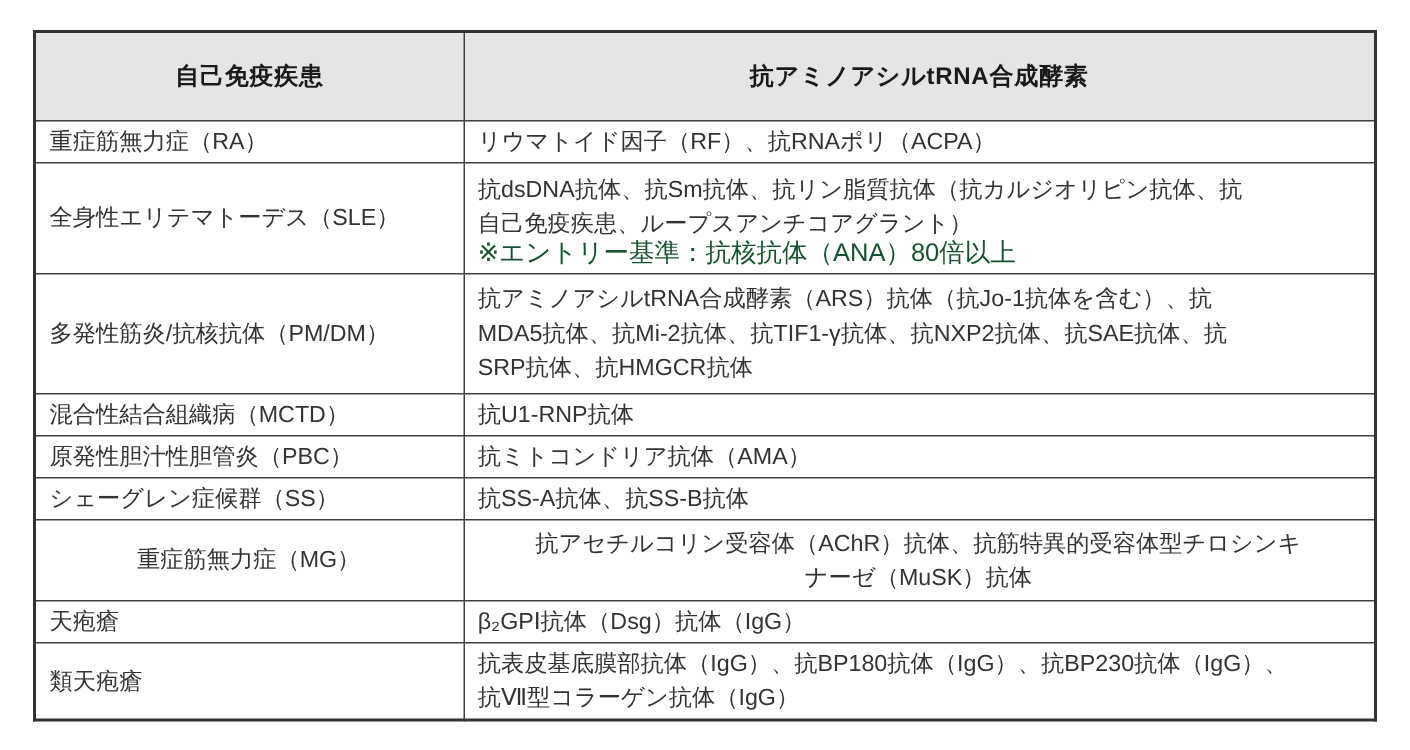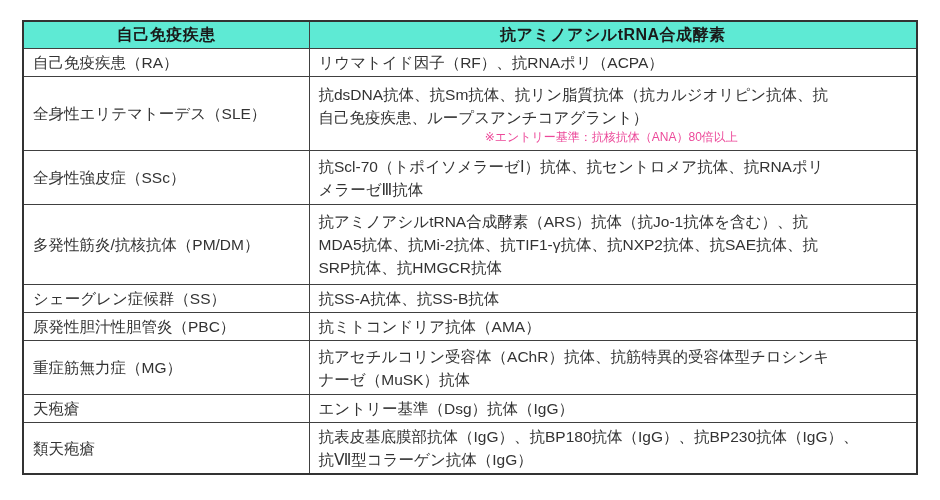--- a/index.html
+++ b/index.html
@@ -18,127 +18,126 @@
     width: 896px;
   }
   table.autoimmune {
     border-collapse: collapse;
     width: 896px;
     table-layout: fixed;
     border: 2px solid #333333;
   }
   table.autoimmune col.c-disease { width: 286px; }
   table.autoimmune th {
-    background: #5eead4;
+    background: #e5e5e5;
     border: 1px solid #404040;
     color: #1a1a1a;
     font-size: 16px;
     font-weight: bold;
     text-align: center;
     height: 24px;
-    padding: 1px 4px;
+    padding: 17px 4px;
     letter-spacing: 0.5px;
   }
   table.autoimmune td {
     border: 1px solid #404040;
     color: #333333;
     font-size: 15.5px;
     line-height: 23px;
     padding: 2px 10px 2px 9px;
     vertical-align: middle;
     overflow: hidden;
   }
   td.disease-cell { padding-left: 9px; }
   .tests-text {
     display: block;
     white-space: pre-line;
   }
   .note {
     display: block;
-    text-align: center;
-    font-size: 12px;
+    text-align: left;
+    font-size: 17px;
     line-height: 16px;
-    color: #ec4899;
+    color: #14532d;
     padding-right: 2px;
   }
   tr.r-1 { height: 28px; }
   tr.r-sle { height: 74px; }
   tr.r-ssc { height: 54px; }
   tr.r-pmdm { height: 80px; }
-  tr.r-mg { height: 54px; }
+  tr.r-mg { height: 54px; text-align: center; }
   tr.r-2line { height: 47px; }
 </style>
 </head>
 <body>
 
 <div class="table-wrap">
   <table class="autoimmune">
     <colgroup>
       <col class="c-disease">
       <col class="c-tests">
     </colgroup>
     <thead>
       <tr>
         <th>自己免疫疾患</th>
         <th>抗アミノアシルtRNA合成酵素</th>
       </tr>
     </thead>
     <tbody>
       <tr class="r-1">
-        <td class="disease-cell">自己免疫疾患（RA）</td>
+        <td class="disease-cell">重症筋無力症（RA）</td>
         <td class="tests-cell">
           <span class="tests-text">リウマトイド因子（RF）、抗RNAポリ（ACPA）</span>
         </td>
       </tr>
       <tr class="r-sle">
         <td class="disease-cell">全身性エリテマトーデス（SLE）</td>
         <td class="tests-cell">
           <span class="tests-text">抗dsDNA抗体、抗Sm抗体、抗リン脂質抗体（抗カルジオリピン抗体、抗
 自己免疫疾患、ループスアンチコアグラント）</span>
           <span class="note">※エントリー基準：抗核抗体（ANA）80倍以上</span>
         </td>
       </tr>
-      <tr class="r-ssc">
-        <td class="disease-cell">全身性強皮症（SSc）</td>
-        <td class="tests-cell">
-          <span class="tests-text">抗Scl-70（トポイソメラーゼⅠ）抗体、抗セントロメア抗体、抗RNAポリ
-メラーゼⅢ抗体</span>
-        </td>
-      </tr>
       <tr class="r-pmdm">
         <td class="disease-cell">多発性筋炎/抗核抗体（PM/DM）</td>
         <td class="tests-cell">
           <span class="tests-text">抗アミノアシルtRNA合成酵素（ARS）抗体（抗Jo-1抗体を含む）、抗
 MDA5抗体、抗Mi-2抗体、抗TIF1-γ抗体、抗NXP2抗体、抗SAE抗体、抗
 SRP抗体、抗HMGCR抗体</span>
         </td>
       </tr>
       <tr class="r-1">
-        <td class="disease-cell">シェーグレン症候群（SS）</td>
+        <td class="disease-cell">混合性結合組織病（MCTD）</td>
         <td class="tests-cell">
-          <span class="tests-text">抗SS-A抗体、抗SS-B抗体</span>
+          <span class="tests-text">抗U1-RNP抗体</span>
         </td>
       </tr>
       <tr class="r-1">
         <td class="disease-cell">原発性胆汁性胆管炎（PBC）</td>
         <td class="tests-cell">
           <span class="tests-text">抗ミトコンドリア抗体（AMA）</span>
+        </td>
+      </tr>
+      <tr class="r-1">
+        <td class="disease-cell">シェーグレン症候群（SS）</td>
+        <td class="tests-cell">
+          <span class="tests-text">抗SS-A抗体、抗SS-B抗体</span>
         </td>
       </tr>
       <tr class="r-mg">
         <td class="disease-cell">重症筋無力症（MG）</td>
         <td class="tests-cell">
           <span class="tests-text">抗アセチルコリン受容体（AChR）抗体、抗筋特異的受容体型チロシンキ
 ナーゼ（MuSK）抗体</span>
         </td>
       </tr>
       <tr class="r-1">
         <td class="disease-cell">天疱瘡</td>
         <td class="tests-cell">
-          <span class="tests-text">エントリー基準（Dsg）抗体（IgG）</span>
+          <span class="tests-text">β₂GPⅠ抗体（Dsg）抗体（IgG）</span>
         </td>
       </tr>
       <tr class="r-2line">
         <td class="disease-cell">類天疱瘡</td>
         <td class="tests-cell">
           <span class="tests-text">抗表皮基底膜部抗体（IgG）、抗BP180抗体（IgG）、抗BP230抗体（IgG）、
 抗Ⅶ型コラーゲン抗体（IgG）</span>
         </td>
       </tr>
     </tbody>

